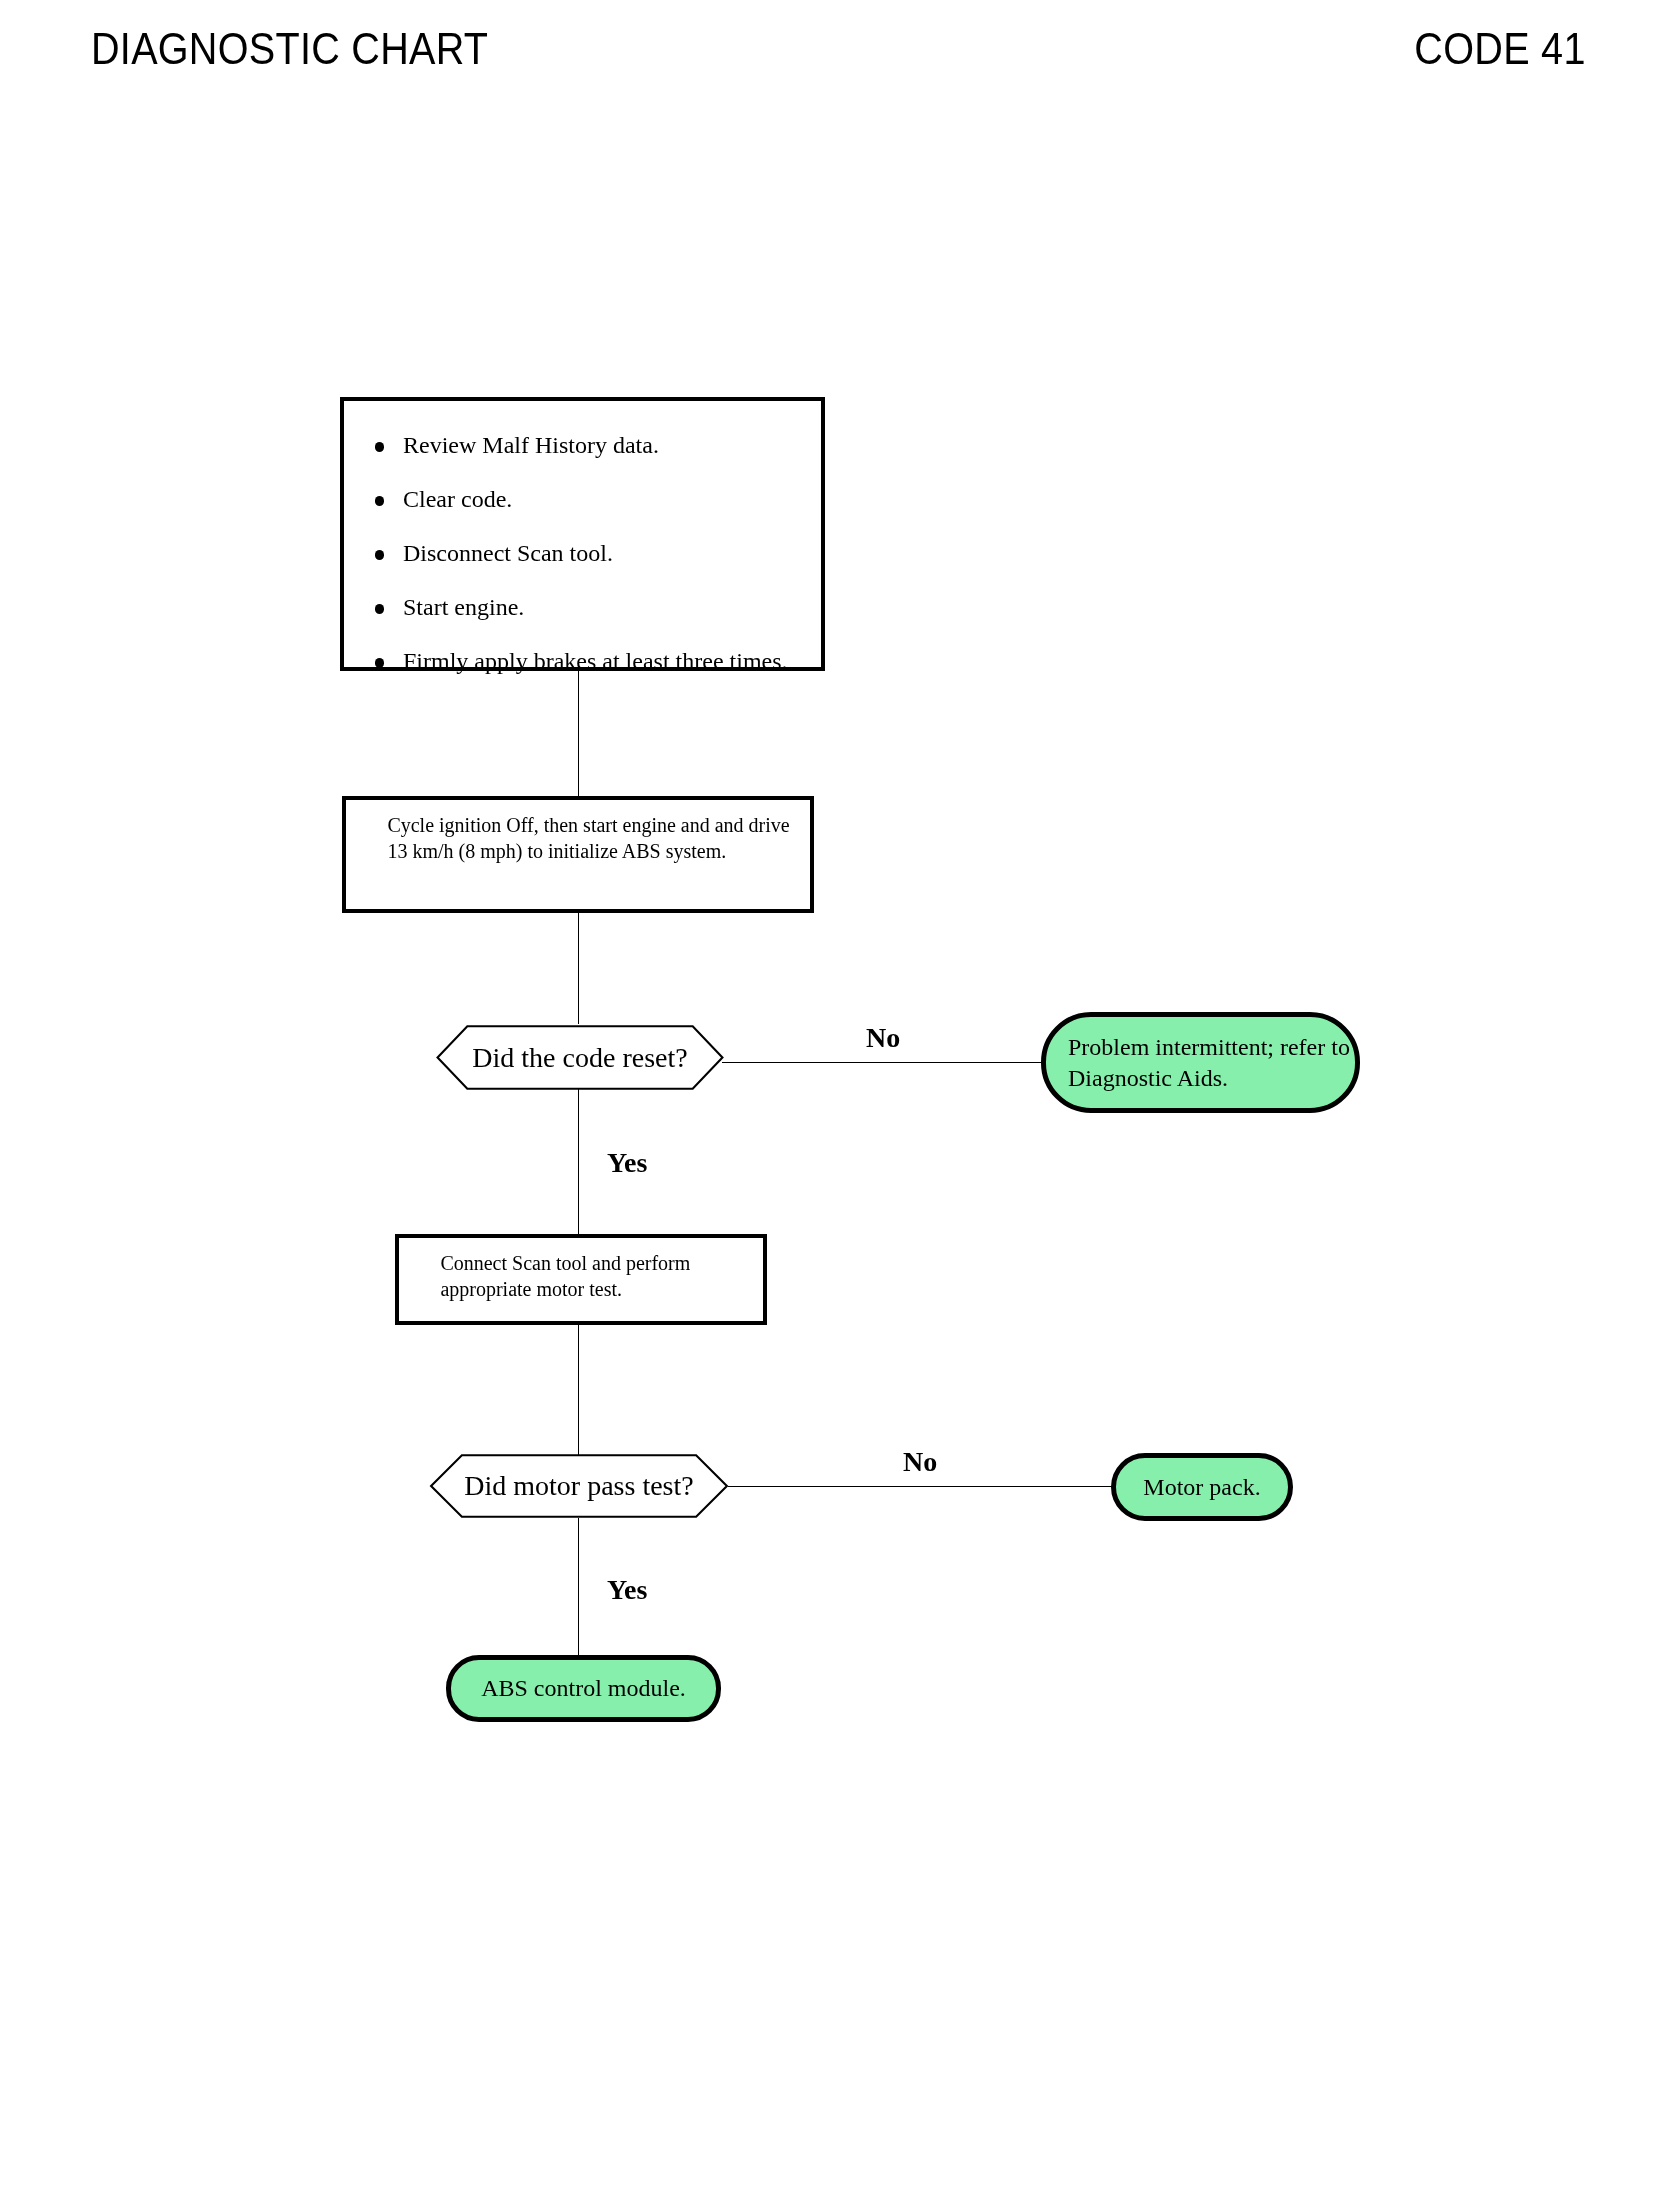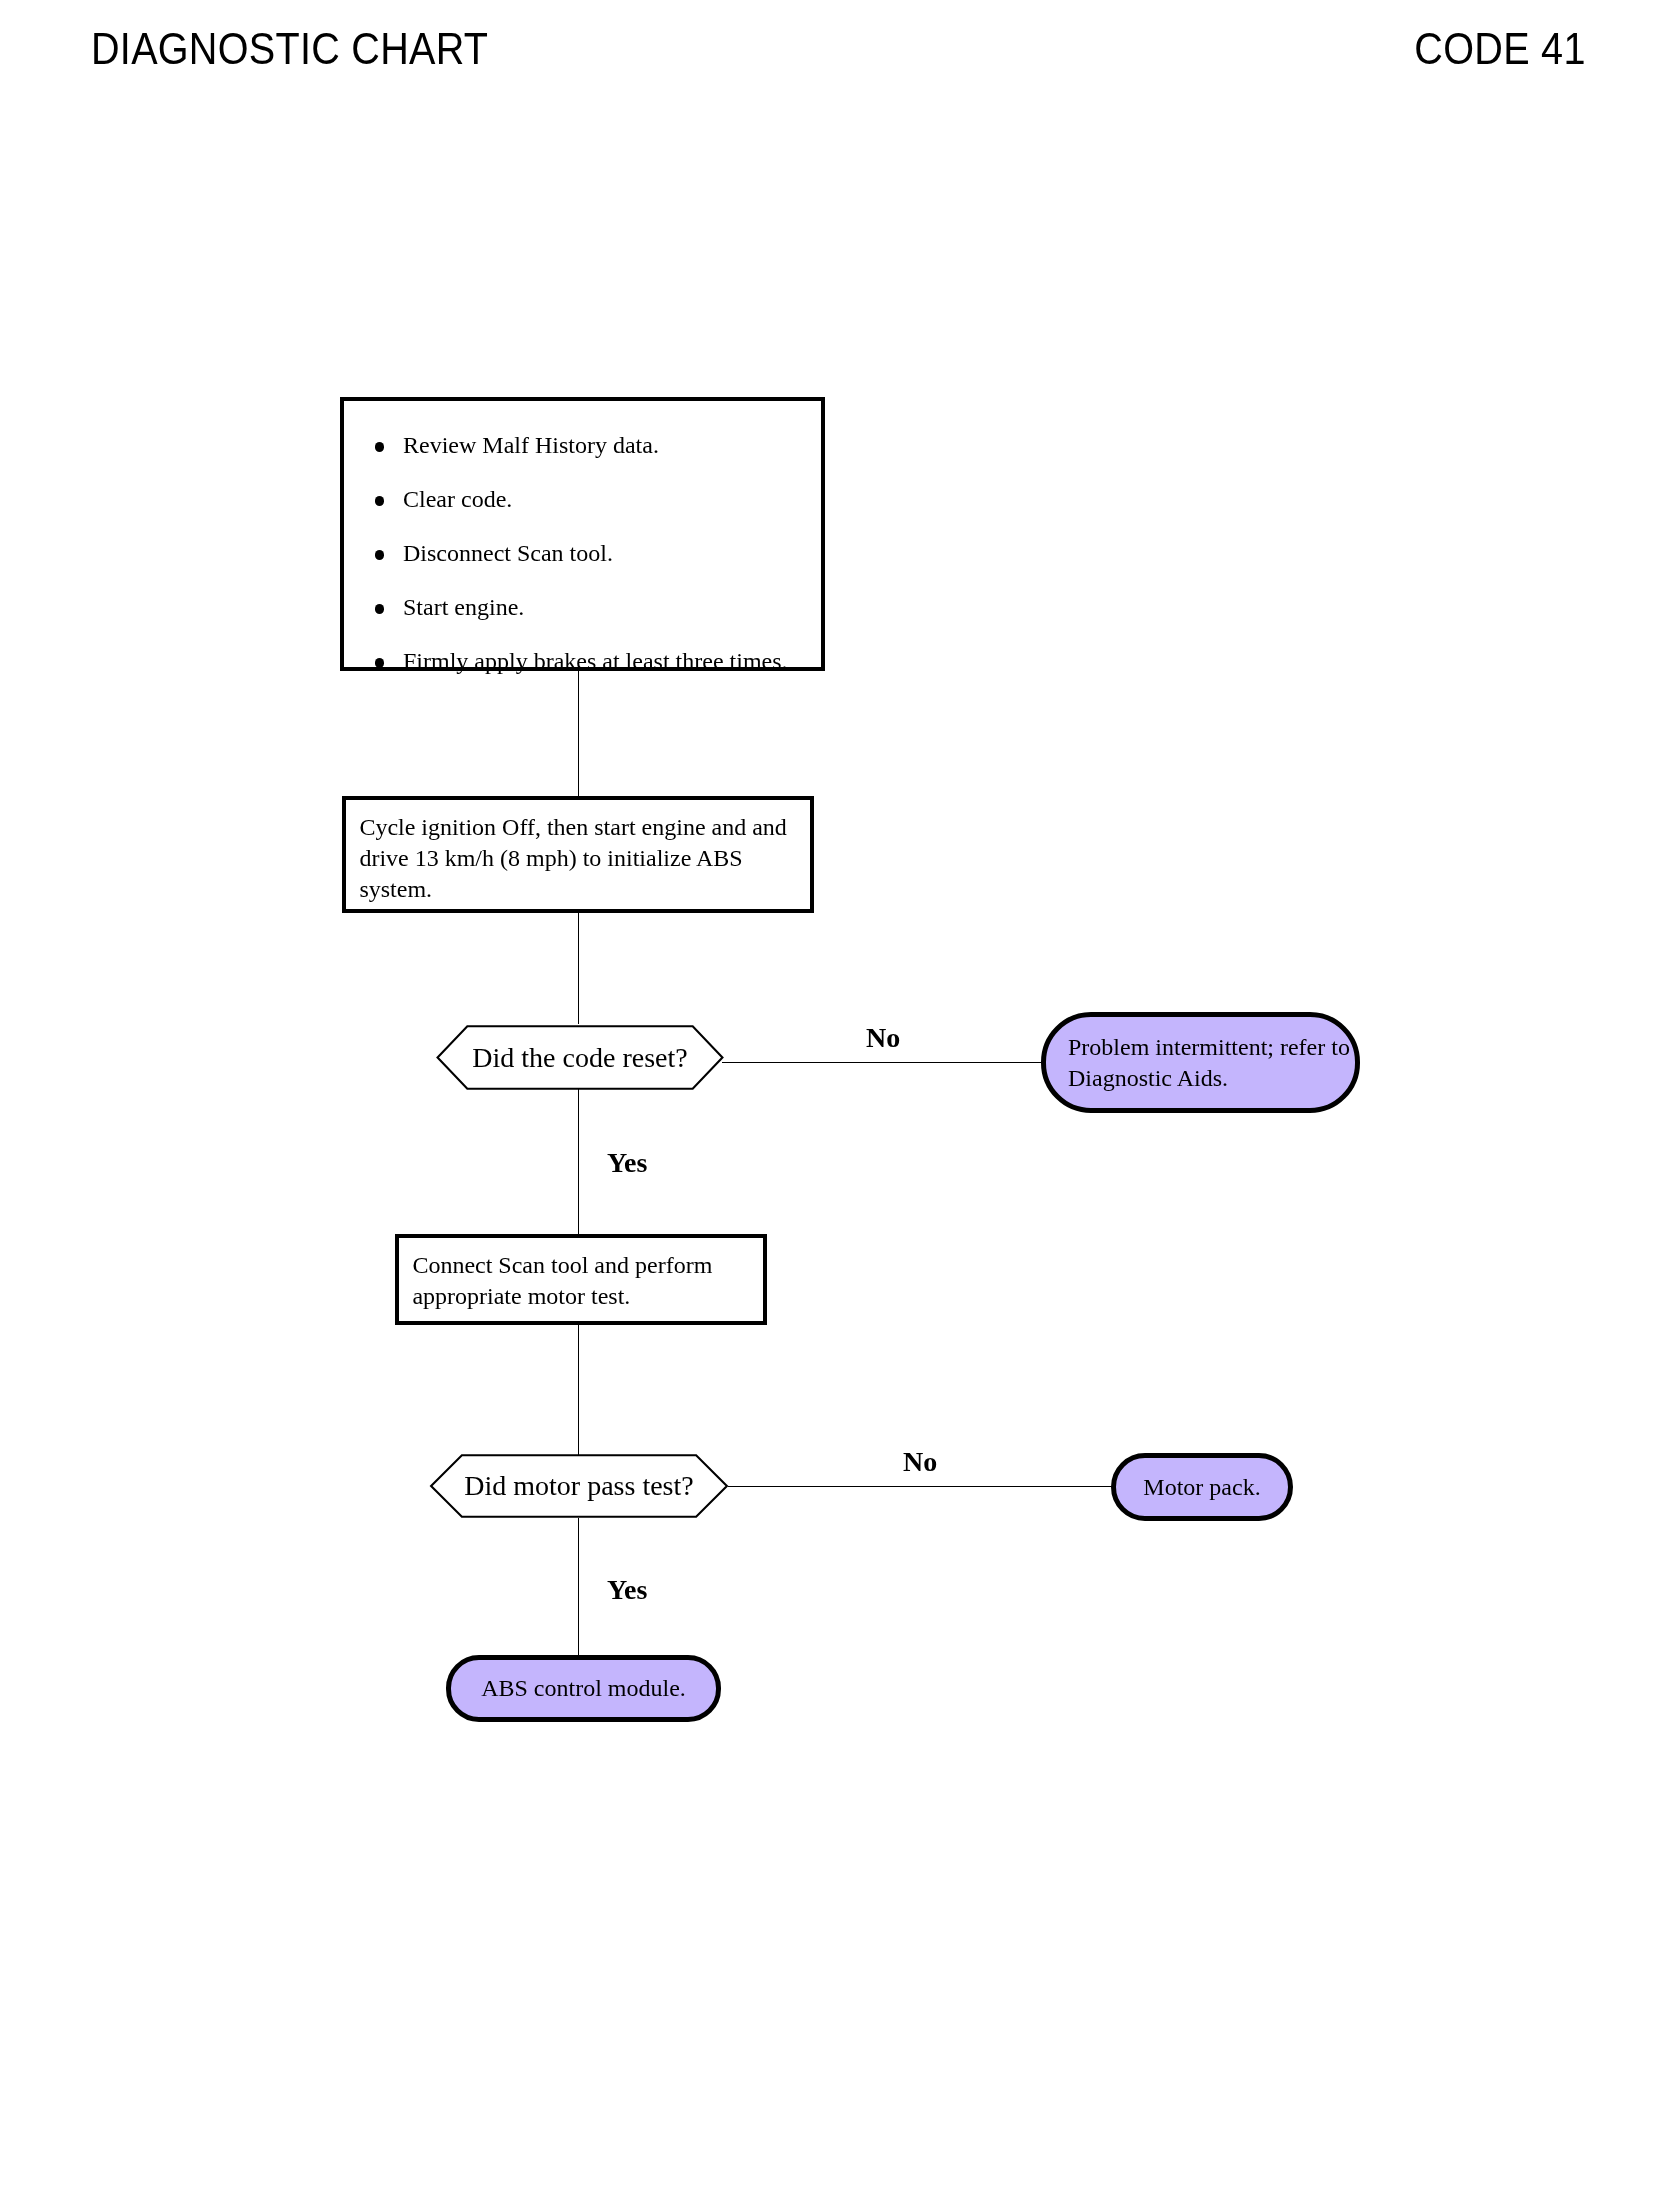--- a/index.html
+++ b/index.html
@@ -66,22 +66,23 @@
   }
 
   
   .process-box {
     position: absolute;
     background: #ffffff;
     border: 4.3px solid #000000;
     box-sizing: border-box;
   }
   .process-box .box-text {
-    font-size: 24px;
+    font-size: 20px;
     line-height: 1.30;
+    margin-left: 28px;
   }
 
   
   #step-list-box {
     left: 340px;
     top: 397px;
     width: 485px;
     height: 274px;
     padding: 32px 16px 16px 16px;
   }
@@ -146,21 +147,21 @@
     display: flex;
     align-items: center;
     justify-content: center;
     font-size: 28px;
     white-space: nowrap;
   }
 
   
   .terminal {
     position: absolute;
-    background: #c4b5fd;
+    background: #86efac;
     border: 5.5px solid #000000;
     box-sizing: border-box;
     display: flex;
     align-items: center;
   }
   .terminal .pill-text {
     font-size: 24px;
     line-height: 1.28;
     padding-left: 22px;
     text-align: left;

